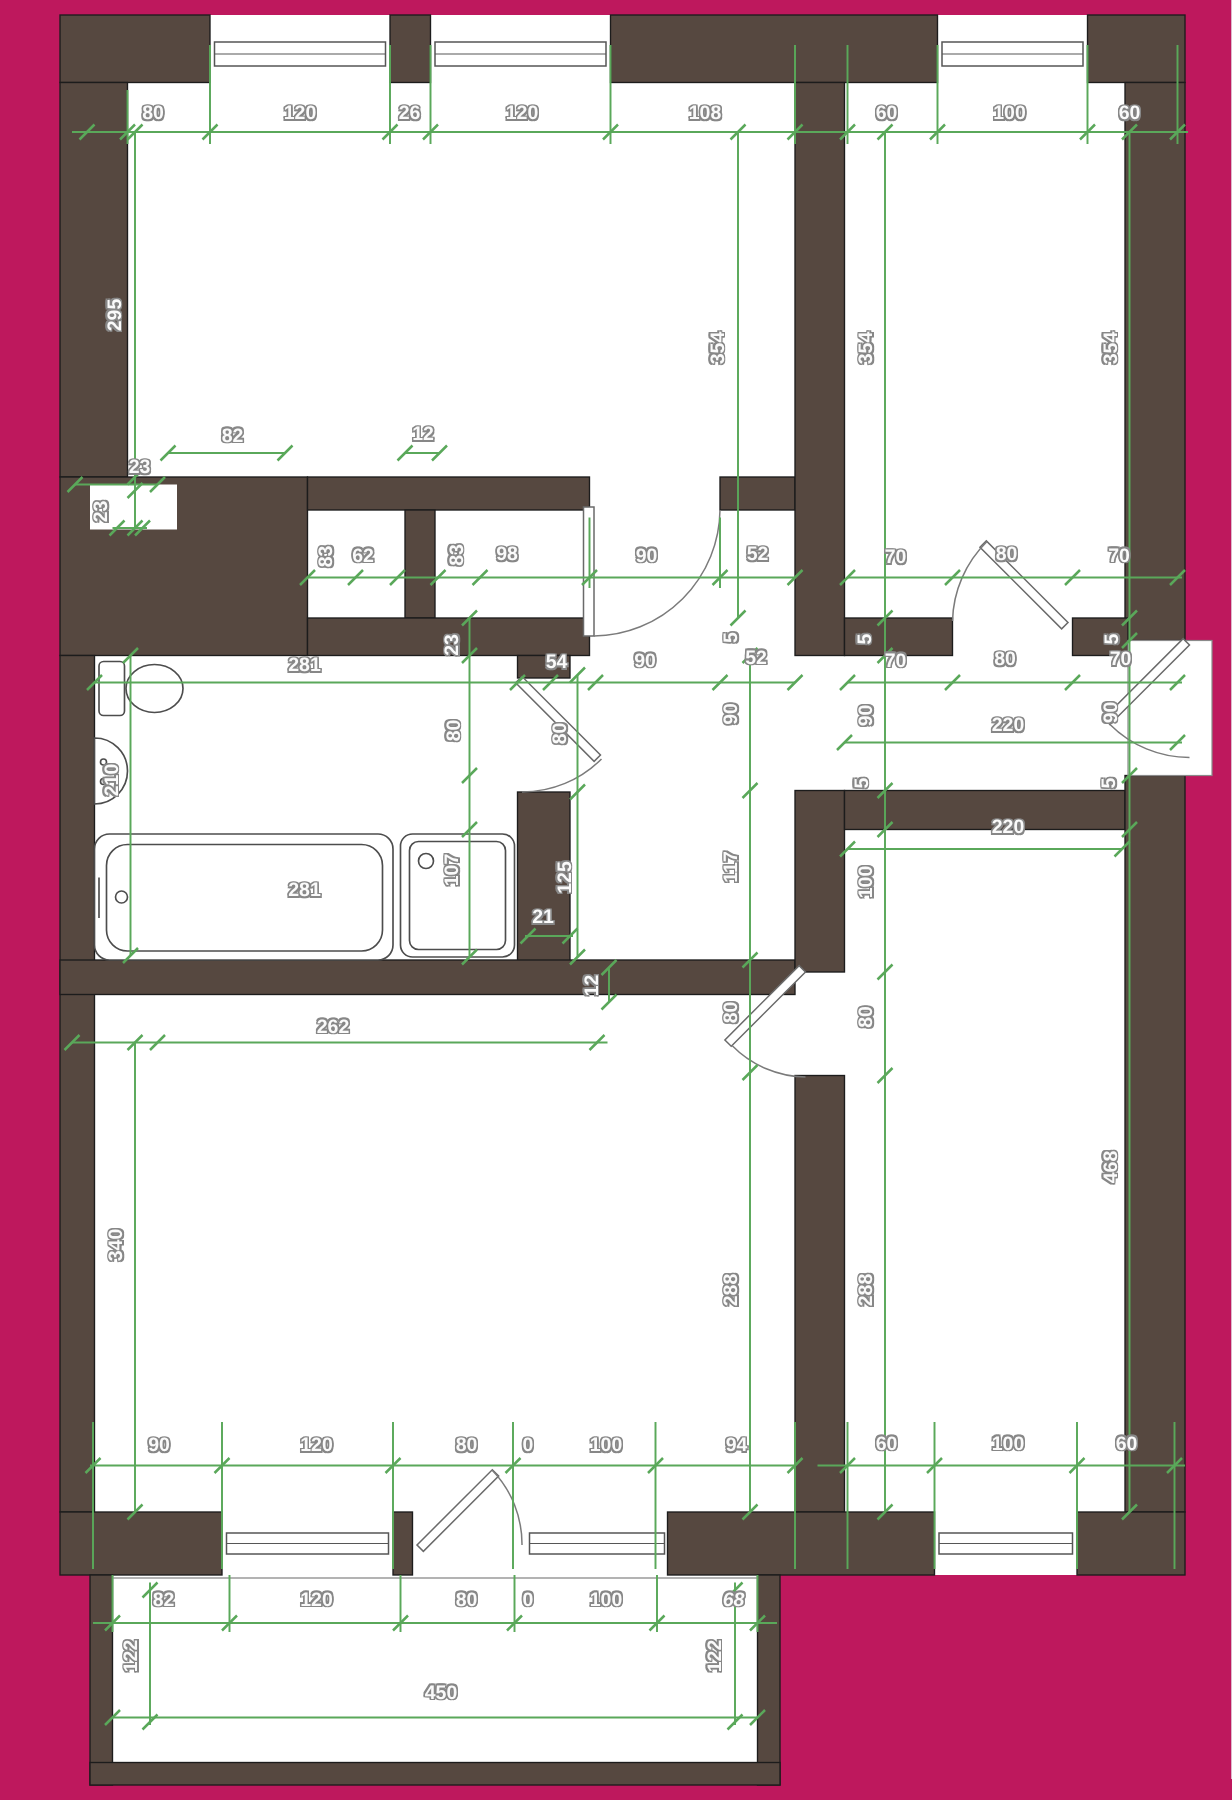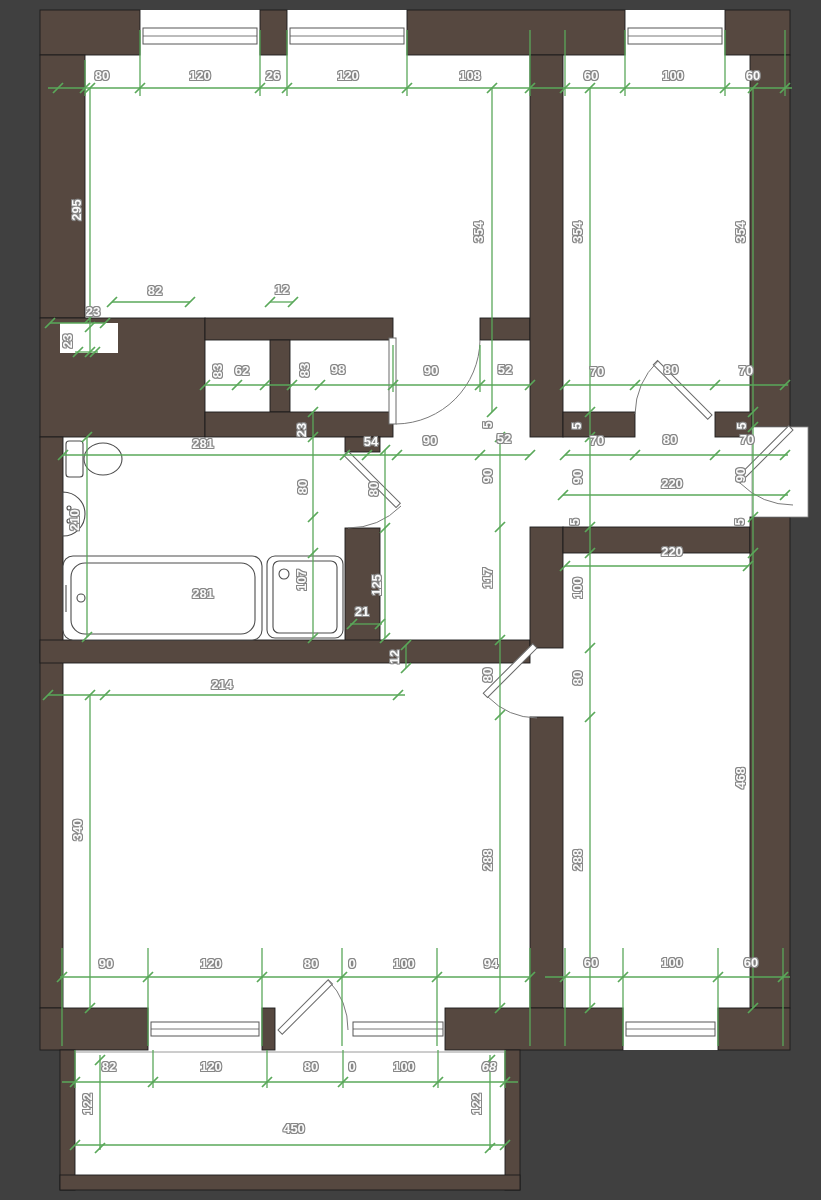--- a/index.html
+++ b/index.html
@@ -1,16 +1,16 @@
 <!DOCTYPE html>
 <html style="--wall: #564840; --dim: #5aa85a;"><head>
 <meta charset="utf-8">
 <style>
   html,body{margin:0;padding:0;background:#dfe7ee;}
-  .stage{position:relative;width:821px;height:1200px;background:#404040;overflow:hidden;
+  .stage{position:relative;width:821px;height:1200px;background:#be185d;overflow:hidden;
          font-family:"Liberation Sans",sans-serif;}
   svg{position:absolute;left:0;top:0;}
   .floor{fill:#ffffff;}
   .wall{fill:var(--wall,#564840);stroke:#1c1c1c;stroke-width:0.9;}
   .gap{fill:#ffffff;stroke:none;}
   .recess{fill:#ffffff;stroke:#8a8a8a;stroke-width:0.8;}
   .winframe{fill:#ffffff;stroke:#565656;stroke-width:1;}
   .winline{stroke:#565656;stroke-width:0.8;}
   .leaf{fill:#ffffff;stroke:#6a6a6a;stroke-width:1;}
   .arc{fill:none;stroke:#7b7b7b;stroke-width:1;}
@@ -376,21 +376,21 @@
       <div class="dim-label v" style="left: 373px; top: 489px;">80</div>
       <div class="dim-label v" style="left: 74px; top: 520px;">210</div>
       <div class="dim-label v" style="left: 487px; top: 578px;">117</div>
       <div class="dim-label v" style="left: 577px; top: 588px;">100</div>
       <div class="dim-label" style="left: 672px; top: 551px;">220</div>
       <div class="dim-label" style="left: 203px; top: 593px;">281</div>
       <div class="dim-label v" style="left: 301px; top: 580px;">107</div>
       <div class="dim-label v" style="left: 376px; top: 585px;">125</div>
       <div class="dim-label" style="left: 362px; top: 611px;">21</div>
       <div class="dim-label v" style="left: 394px; top: 657px;">12</div>
-      <div class="dim-label" style="left: 222px; top: 684px;">214</div>
+      <div class="dim-label" style="left: 222px; top: 684px;">262</div>
       <div class="dim-label v" style="left: 77px; top: 830px;">340</div>
       <div class="dim-label v" style="left: 487px; top: 675px;">80</div>
       <div class="dim-label v" style="left: 577px; top: 678px;">80</div>
       <div class="dim-label v" style="left: 487px; top: 860px;">288</div>
       <div class="dim-label v" style="left: 577px; top: 860px;">288</div>
       <div class="dim-label v" style="left: 740px; top: 778px;">468</div>
       <div class="dim-label" style="left: 106px; top: 963px;">90</div>
       <div class="dim-label" style="left: 211px; top: 963px;">120</div>
       <div class="dim-label" style="left: 311px; top: 963px;">80</div>
       <div class="dim-label" style="left: 352px; top: 963px;">0</div>

